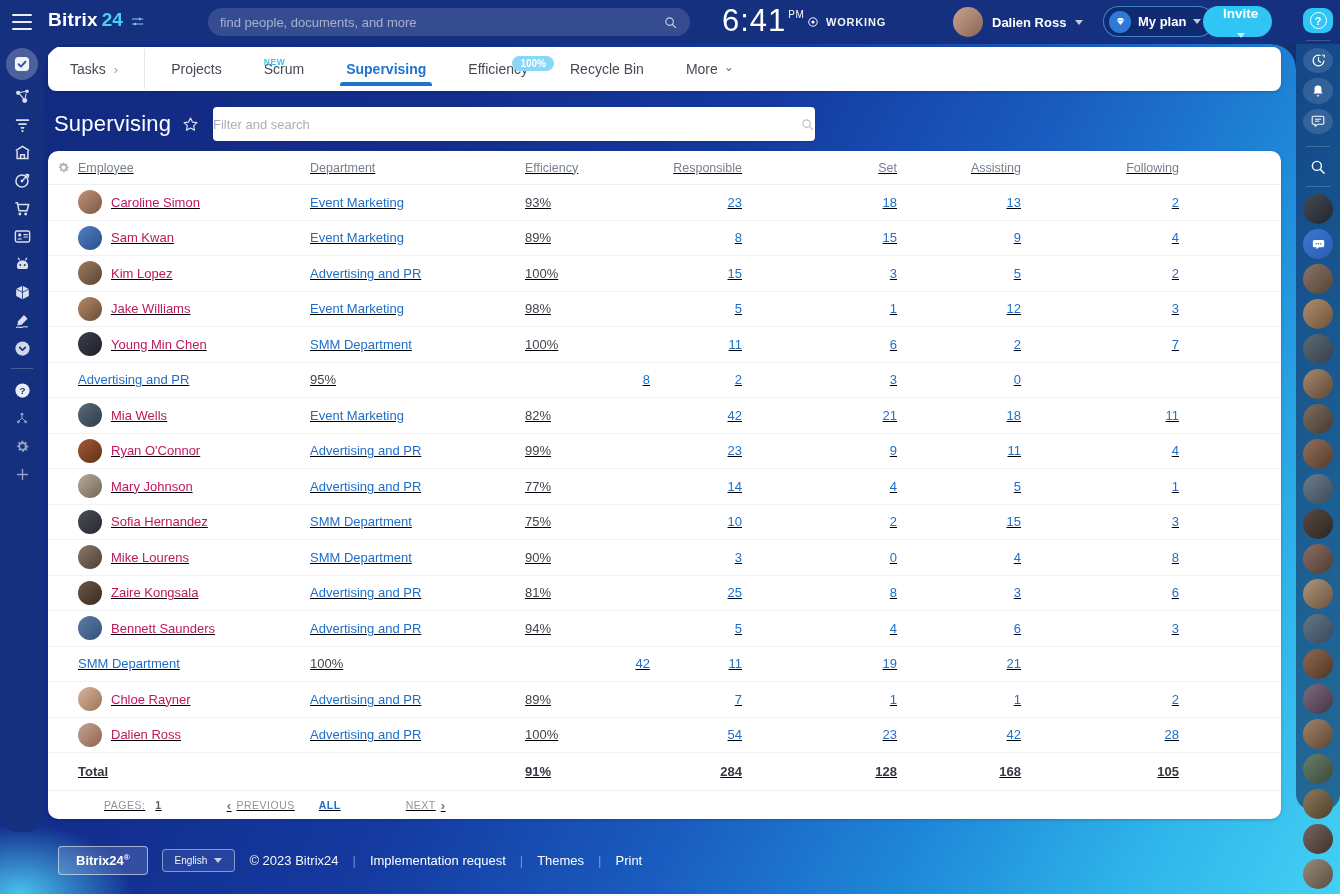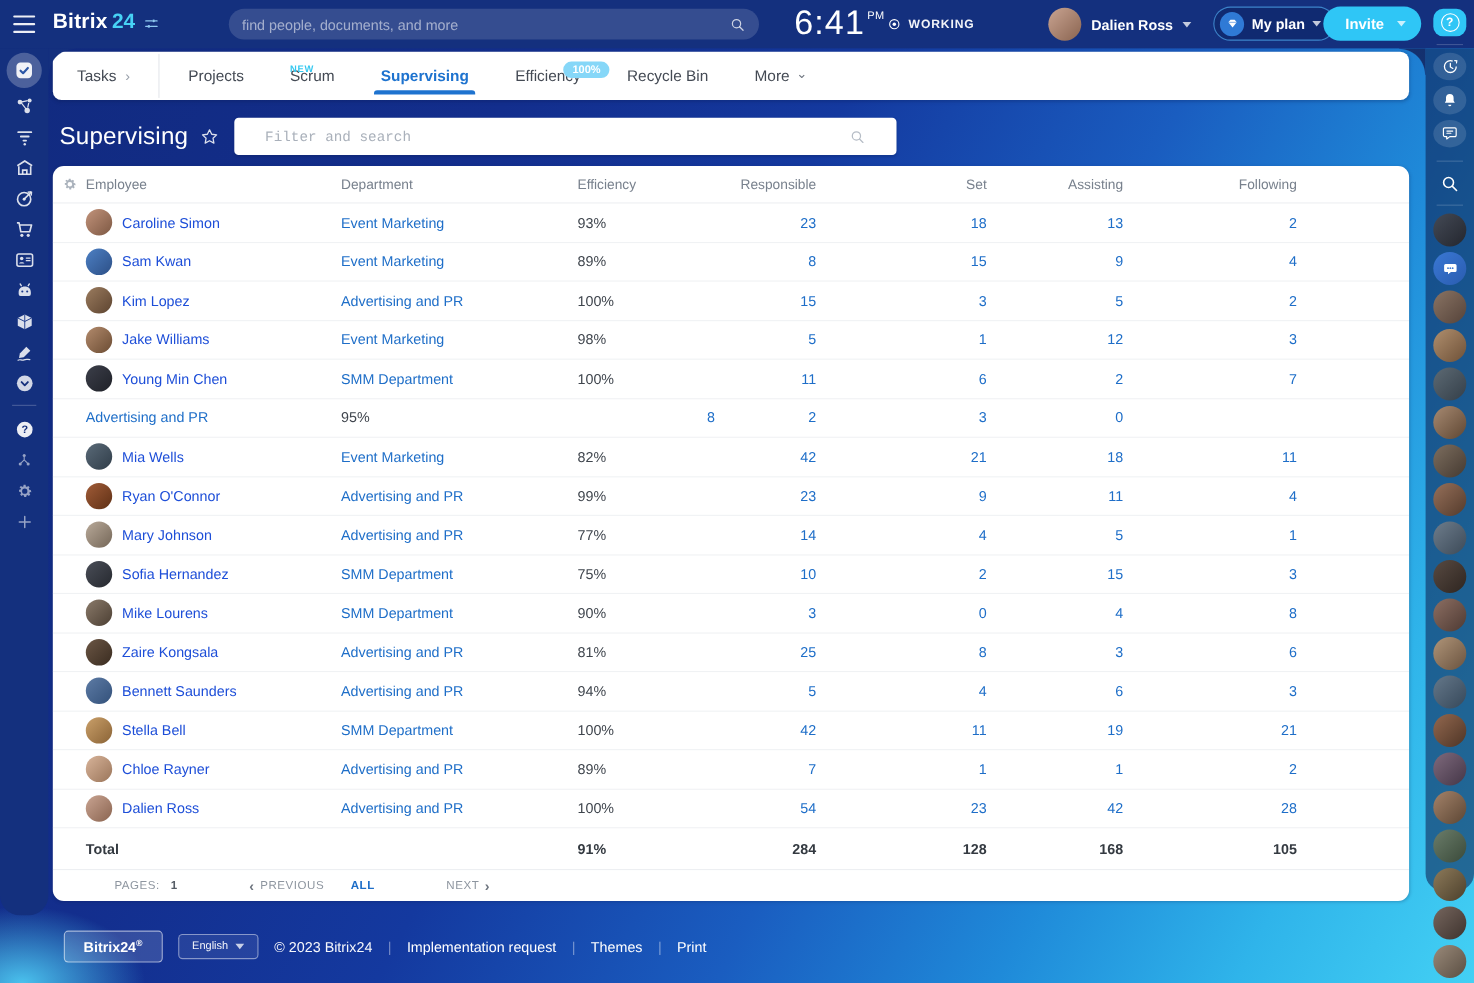--- a/index.html
+++ b/index.html
@@ -34,21 +34,21 @@
   .clock .t { font-size:31px; font-weight:300; letter-spacing:1px; }
   .clock .m { font-size:10px; margin-top:6px; margin-left:2px; letter-spacing:.5px; }
   .working { position:absolute; left:806px; top:15px; display:flex; align-items:center; gap:6px; color:rgba(255,255,255,.95); font-size:11px; font-weight:bold; letter-spacing:.8px; }
   .user { position:absolute; left:953px; top:7px; display:flex; align-items:center; gap:9px; cursor:pointer; }
   .user .uavatar { width:30px; height:30px; border-radius:50%; }
   .user .uname { color:#fff; font-size:13px; font-weight:bold; }
   .caret { width:0; height:0; border-left:4px solid transparent; border-right:4px solid transparent; border-top:5px solid rgba(255,255,255,.75); }
   .myplan { position:absolute; left:1103px; top:6px; height:31px; border:1px solid rgba(80,170,240,.7); background:rgba(12,36,96,.42); border-radius:17px; display:flex; align-items:center; gap:7px; padding:0 12px 0 5px; cursor:pointer; }
   .myplan .gem { width:22px; height:22px; border-radius:50%; background:#2f7ad6; display:flex; align-items:center; justify-content:center; }
   .myplan .lbl { color:#fff; font-size:13px; font-weight:bold; }
-  .invite { position:absolute; left:1203px; top:6px; height:31px; background:#2fc6f6; border-radius:17px; display:flex; align-items:center; padding:0 14px 0 20px; gap:12px; cursor:pointer; }
+  .invite { position:absolute; left:1203px; top:6px; height:31px; background:#2fc6f6; border-radius:17px; display:flex; align-items:center; padding:0 14px 0 20px; gap:12px; cursor:pointer;flex-direction:column; }
   .invite .lbl { color:#fff; font-size:13.5px; font-weight:bold; }
 
   
   .left-rail { position:absolute; left:0; top:44px; width:44px; z-index:35; display:flex; flex-direction:column; align-items:center; padding-top:2px; }
   .rail-item { width:44px; height:28px; display:flex; align-items:center; justify-content:center; cursor:pointer; margin-bottom:0; }
   .rail-item.active { height:36px; }
   .rail-active-bg { width:32px; height:32px; border-radius:50%; background:rgba(255,255,255,.24); display:flex; align-items:center; justify-content:center; }
   .rail-icon { display:flex; align-items:center; justify-content:center; opacity:.92; }
   .rail-icon.dim { opacity:.6; }
   .rail-divider { width:22px; height:1px; background:rgba(255,255,255,.22); margin:6px 0 7px; }
@@ -72,33 +72,33 @@
   .tab.active::after { content:""; position:absolute; left:-4px; right:-4px; bottom:0; height:4px; background:#1e73cf; border-radius:3px 3px 0 0; }
   .chev-r { color:#9aa1ab; font-size:13px; margin-left:2px; }
   .chev-d { color:#6d747e; font-size:12px; margin-top:-4px; }
   .badge-text { position:absolute; top:4px; left:2px; font-size:8.5px; font-weight:bold; letter-spacing:.6px; color:#35c8f0; }
   .badge-pill { position:absolute; top:3px; right:-24px; background:#86d7f8; color:#fff; font-size:10px; font-weight:bold; padding:2px 8px; border-radius:10px; }
   .nav-divider { width:1px; height:40px; background:#e4e7eb; margin:0 24px 0 -14px; }
 
   .title-row { position:relative; margin-top:13px; height:40px; display:flex; align-items:center; padding-left:10px; }
   .page-title { color:#fff; font-size:22px; letter-spacing:.2px; }
   .fav-star { margin-left:10px; display:flex; cursor:pointer; }
-  .filter-wrap { position:absolute; left:169px; top:3px; width:602px; height:34px; background:#fff; border-radius:4px; display:flex; align-items:center; padding:0 28px; box-shadow:0 1px 2px rgba(8,25,70,.2);font-family:Liberation Mono, monospace; }
+  .filter-wrap { position:absolute; left:169px; top:3px; width:602px; height:34px; background:#fff; border-radius:4px; display:flex; align-items:center; padding:0 0; box-shadow:0 1px 2px rgba(8,25,70,.2); }
   .filter-wrap input { flex:1; border:none; outline:none; font-size:13px; color:#3c424b; font-family:inherit; }
   .filter-wrap input::placeholder { color:#a9b0ba; }
 
-  .table-card { margin:7px 15px 0 4px; background:#fff; border-radius:10px; overflow:hidden; box-shadow:0 1px 3px rgba(8,25,70,.25); }
+  .table-card { margin:7px 15px 0 4px; background:#fff; border-radius:10px; overflow:hidden; box-shadow:0 1px 3px rgba(8,25,70,.25);text-decoration:underline; }
   .grid { display:grid; grid-template-columns:30px 232px 215px 125px 92px 155px 124px 158px 1fr; align-items:center; }
   .thead { height:34px; border-bottom:1px solid #edeff2; color:#78818d; font-size:12.5px; }
   .thead .hgear { display:flex; justify-content:center; cursor:pointer; }
   .num { text-align:right; }
   .trow { height:35.5px; border-bottom:1px solid #f0f2f4; font-size:13px; }
   .c-emp { display:flex; align-items:center; gap:9px; cursor:pointer; }
   .avatar { width:24px; height:24px; border-radius:50%; flex:0 0 auto; }
-  .emp-name { color:#1d4ed8;text-align:center; }
+  .emp-name { color:#be185d;text-align:center; }
   .link { color:#1e6ec8; cursor:pointer; }
   .eff { color:#3f454d; }
   .trow-total { height:37px; font-size:13px; font-weight:bold; color:#343a41; }
   .pagebar { height:29px; border-top:1px solid #edeff2; display:flex; align-items:center; padding-left:15px; gap:24px; font-size:10.5px; letter-spacing:.5px; color:#8d959f; }
   .pagebar .pnum { color:#565d66; font-weight:bold; margin-left:5px; }
   .pg-item { display:flex; align-items:center; gap:5px; cursor:pointer;padding-left:41px; }
   .pg-all { color:#1e6ec8; font-weight:bold; cursor:pointer; }
   .pg-chev { font-size:13px; line-height:1; color:#6d747e; font-weight:bold; }
 
   .footer { position:absolute; left:14px; bottom:19px; display:flex; align-items:center; gap:14px; color:#fff; }
@@ -618,24 +618,20 @@
             <div class="link">Advertising and PR</div>
             <div class="eff">94%</div>
             <div class="num link">5</div>
             <div class="num link">4</div>
             <div class="num link">6</div>
             <div class="num link">3</div>
             <div></div>
           </div>
           <div class="grid trow">
             <div></div>
-            <div class="c-emp">
-              <span class="avatar" style="background:linear-gradient(135deg,#caa06a,#8a6336)"></span>
-              <span class="emp-name">Stella Bell</span>
-            </div>
             <div class="link">SMM Department</div>
             <div class="eff">100%</div>
             <div class="num link">42</div>
             <div class="num link">11</div>
             <div class="num link">19</div>
             <div class="num link">21</div>
             <div></div>
           </div>
           <div class="grid trow">
             <div></div>

